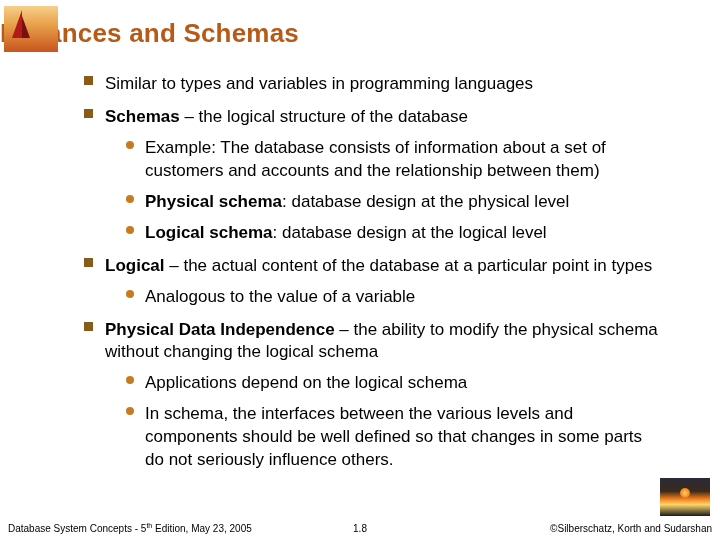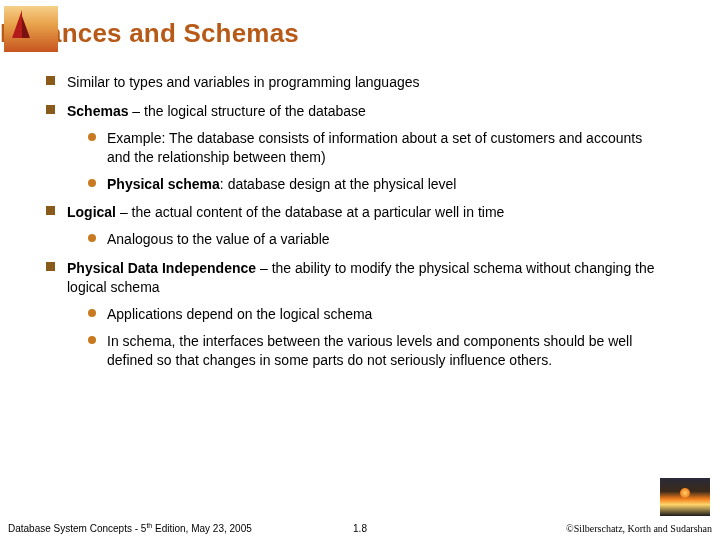--- a/index.html
+++ b/index.html
@@ -50,22 +50,23 @@
     text-align: left;
     font-size: 26px;
     font-weight: bold;
     color: #b75a17;
     padding-top: 18px;
     padding-bottom: 14px;
     letter-spacing: 0.2px;
   }
   .content {
     padding: 0 56px 0 46px;
-    font-size: 14px;
+    font-size: 17px;
     line-height: 1.35;
+    margin-left: 38px;
   }
   .b1 {
     display: flex;
     margin: 10px 0 4px 0;
   }
   .b1 .sq {
     flex: 0 0 auto;
     width: 9px; height: 9px;
     background: #8a5a1a;
     margin-top: 3px;
@@ -89,21 +90,21 @@
   .footer {
     position: absolute;
     bottom: 6px;
     left: 0;
     width: 100%;
     font-size: 10px;
     color: #000;
   }
   .footer .fl { position: absolute; left: 8px; bottom: 0; }
   .footer .fc { position: absolute; left: 50%; transform: translateX(-50%); bottom: 0; }
-  .footer .fr { position: absolute; right: 8px; bottom: 0; font-family: Liberation Serif, serif; }
+  .footer .fr { position: absolute; right: 8px; bottom: 0; }
   .sup { font-size: 7px; vertical-align: super; }
   .sun {
     position: absolute;
     left: 20px; top: 10px;
     width: 10px; height: 10px;
     background: radial-gradient(circle, #ffd36a 0%, #f07d1c 70%, rgba(0,0,0,0) 100%);
     border-radius: 50%;
   }
 </style>
 </head>
@@ -134,25 +135,31 @@
     <div class="b2">
       <div class="dot"></div>
       <div class="txt">Example: The database consists of information about a set of customers and accounts and the relationship between them)</div>
     </div>
     <div class="b2">
       <div class="dot"></div>
       <div class="txt">
         <span class="bold">Physical schema</span><span>: database design at the physical level</span>
       </div>
     </div>
+    <div class="b2">
+      <div class="dot"></div>
+      <div class="txt">
+        <span class="bold">Logical schema</span><span>: database design at the logical level</span>
+      </div>
+    </div>
 
     <div class="b1">
       <div class="sq"></div>
       <div class="txt">
-        <span class="bold">Logical</span><span> – the actual content of the database at a particular well in time</span>
+        <span class="bold">Logical</span><span> – the actual content of the database at a particular point in types</span>
       </div>
     </div>
     <div class="b2">
       <div class="dot"></div>
       <div class="txt">Analogous to the value of a variable</div>
     </div>
 
     <div class="b1">
       <div class="sq"></div>
       <div class="txt">

